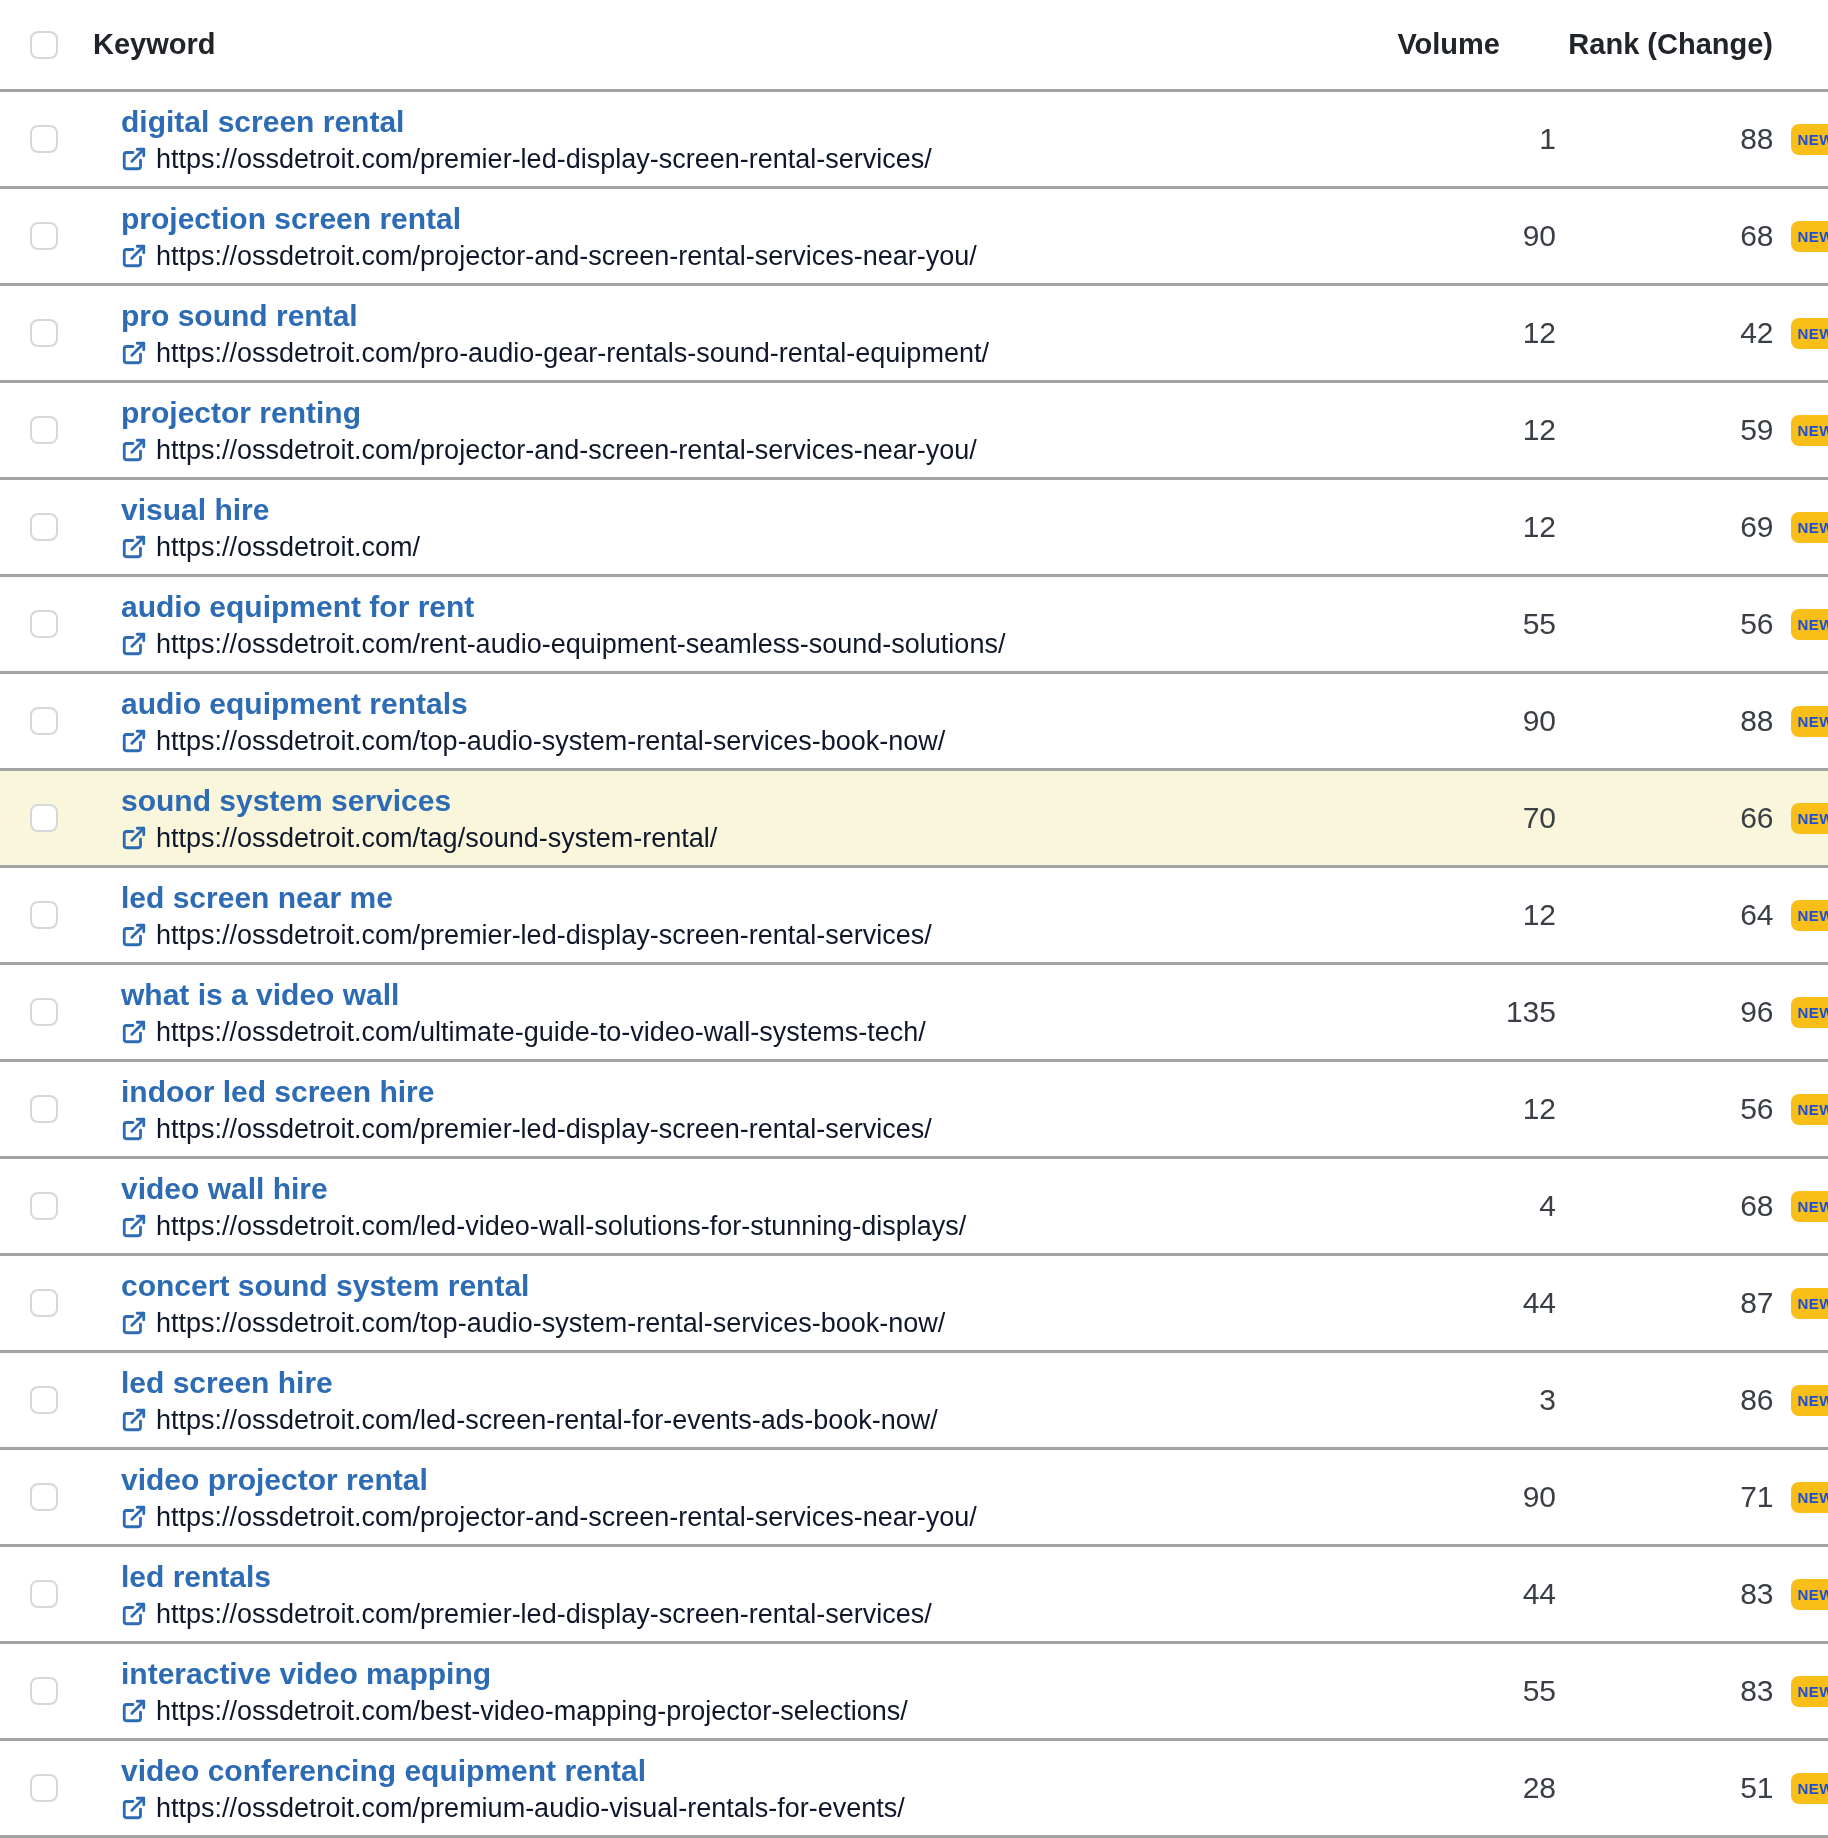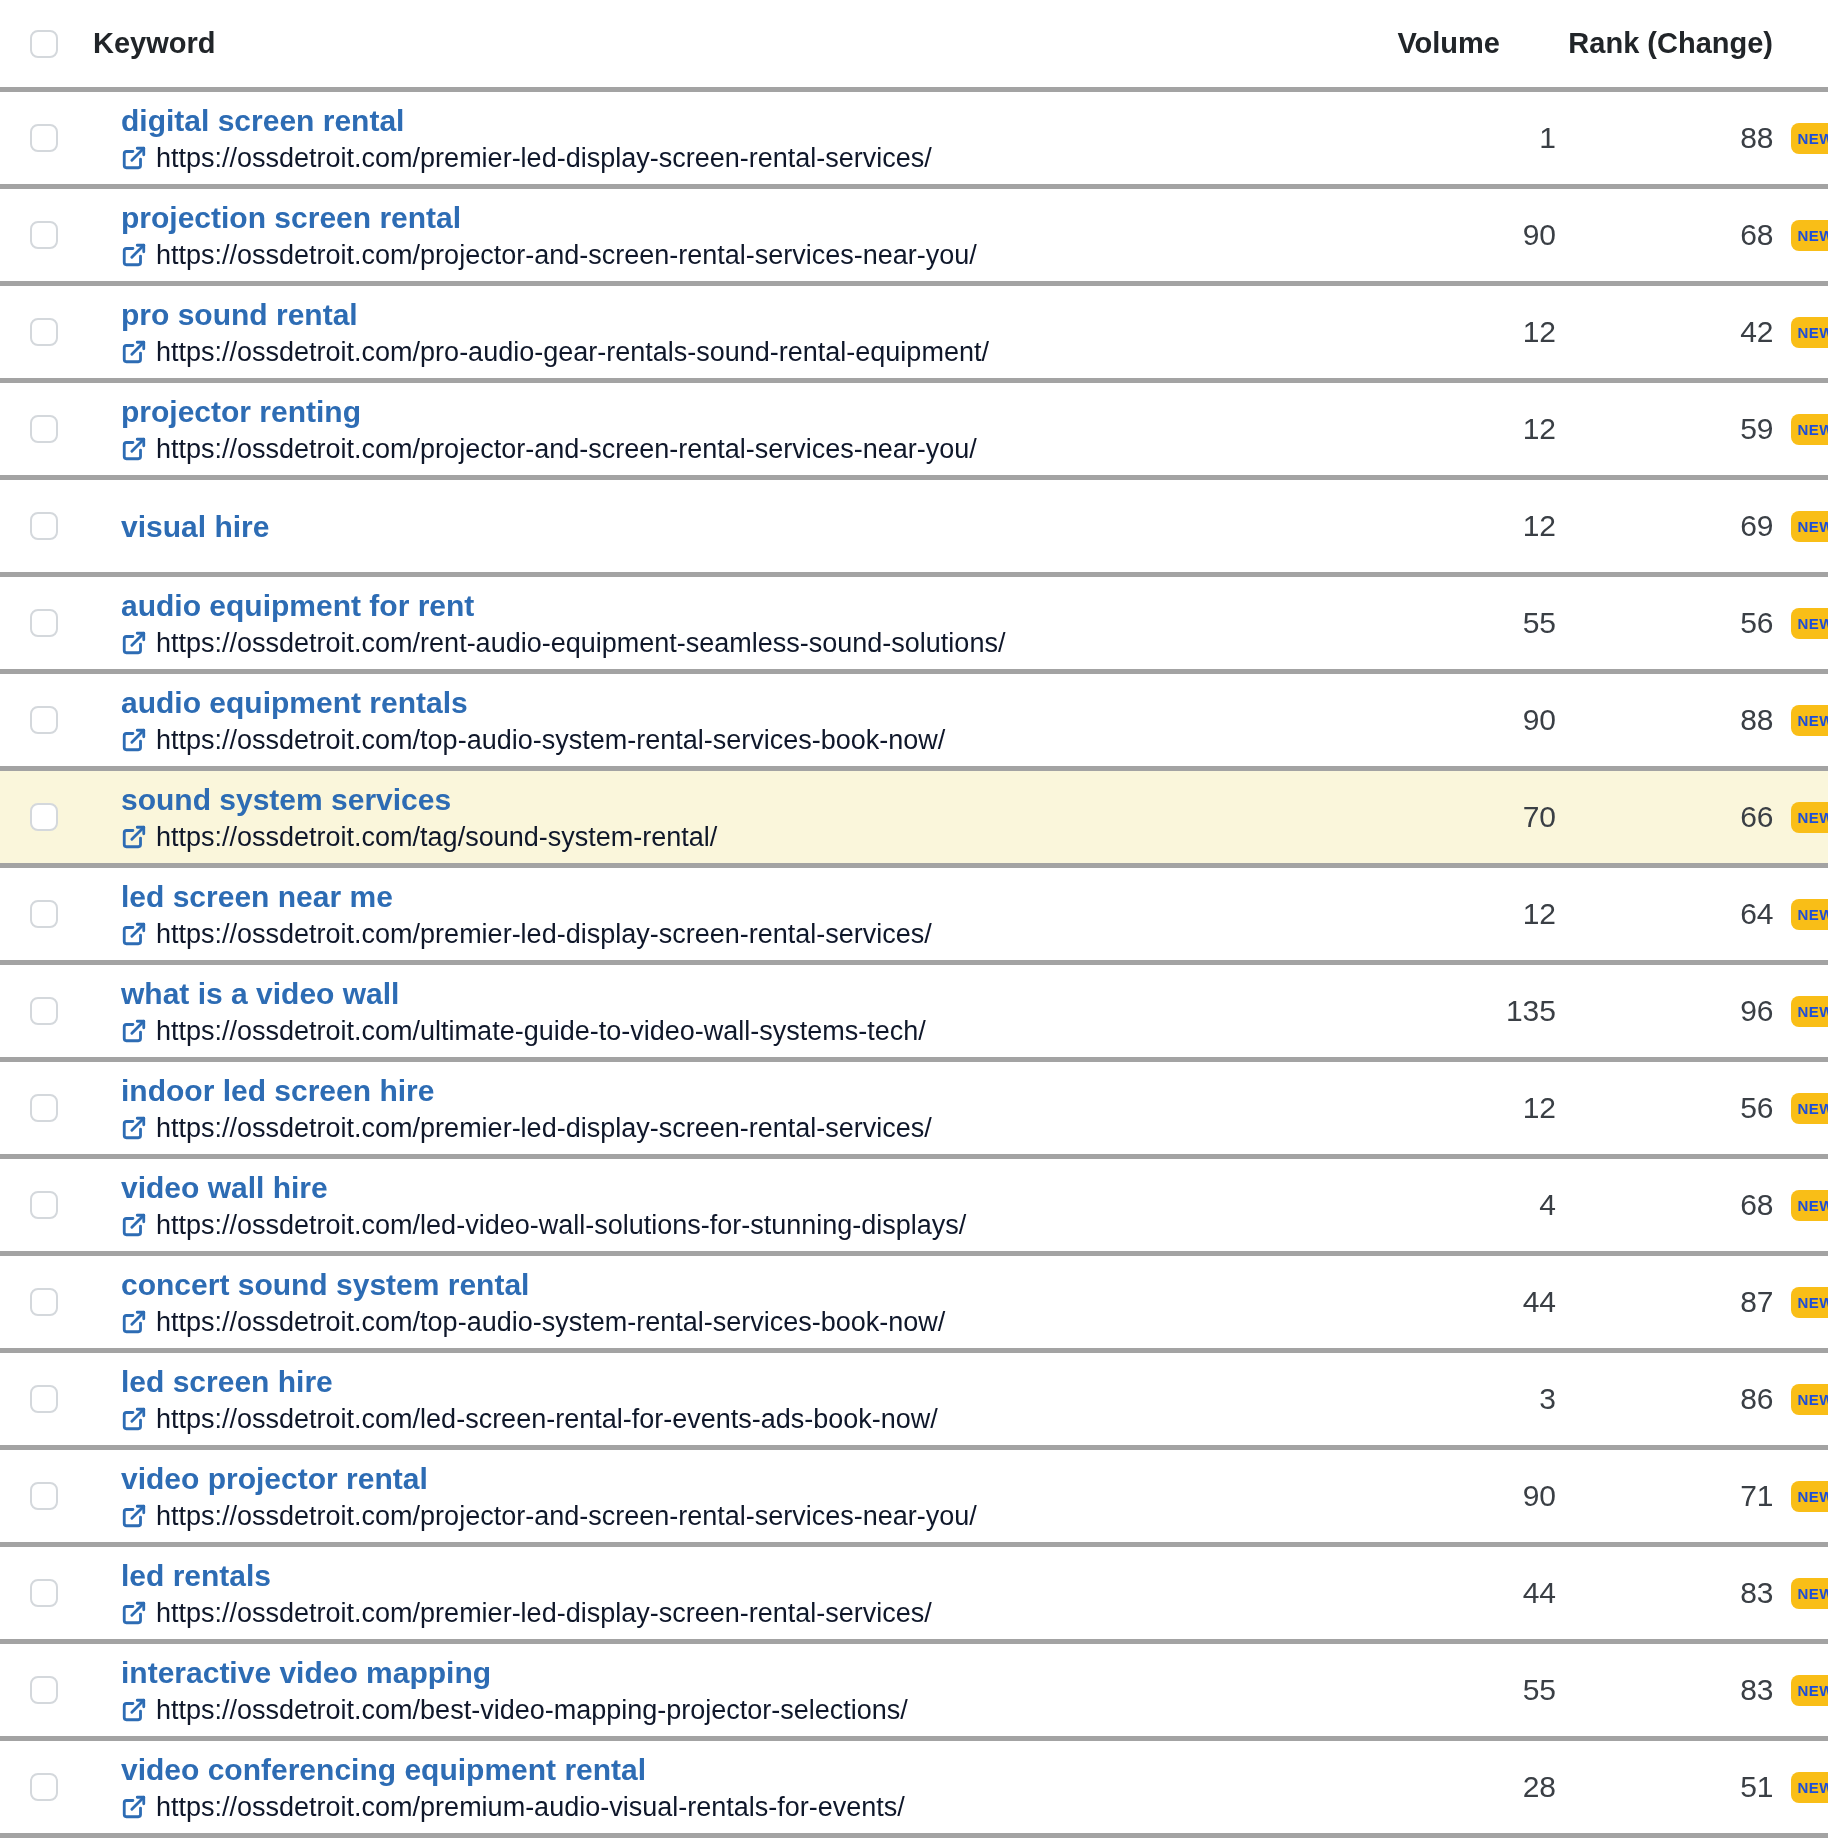--- a/index.html
+++ b/index.html
@@ -10,21 +10,21 @@
     color: #33383d;
     overflow: hidden;
   }
   .table { width: 1828px; background: #fff; }
 
   
   .trow {
     display: grid;
     grid-template-columns: 93px 1237px 170px 328px;
     align-items: center;
-    border-bottom: 5px solid #a3a3a3;
+    border-bottom: 3px solid #a3a3a3;
     background: #fff;
   }
   .header-row { height: 92px; }
   .data-row   { height: 97px; gap: 28px; }
   .data-row.highlighted { background: #faf6db; }
 
   
   .cell-check { display: flex; justify-content: flex-start; padding-left: 30px; }
   .checkbox {
     width: 28px; height: 28px;
@@ -179,20 +179,28 @@
       <span class="badge">NEW</span>
     </div>
   </div>
 
   <div class="trow data-row">
     <div class="cell-check">
       <span class="checkbox"></span>
     </div>
     <div class="cell-kw">
       <a class="kw-link">visual hire</a>
+      <div class="url-line">
+        <svg class="ext-icon" viewBox="0 0 24 24" fill="none" stroke="#2d6cb4" stroke-width="2.6" stroke-linecap="round" stroke-linejoin="round">
+          <path d="M18 13v6a2 2 0 0 1-2 2H5a2 2 0 0 1-2-2V8a2 2 0 0 1 2-2h6"></path>
+          <path d="M15 3h6v6"></path>
+          <path d="M10 14 21 3"></path>
+        </svg>
+        <a class="url-link">https://ossdetroit.com/</a>
+      </div>
     </div>
     <div class="cell-vol num">12</div>
     <div class="cell-rank">
       <span class="num">69</span>
       <span class="badge">NEW</span>
     </div>
   </div>
 
   <div class="trow data-row">
     <div class="cell-check">

